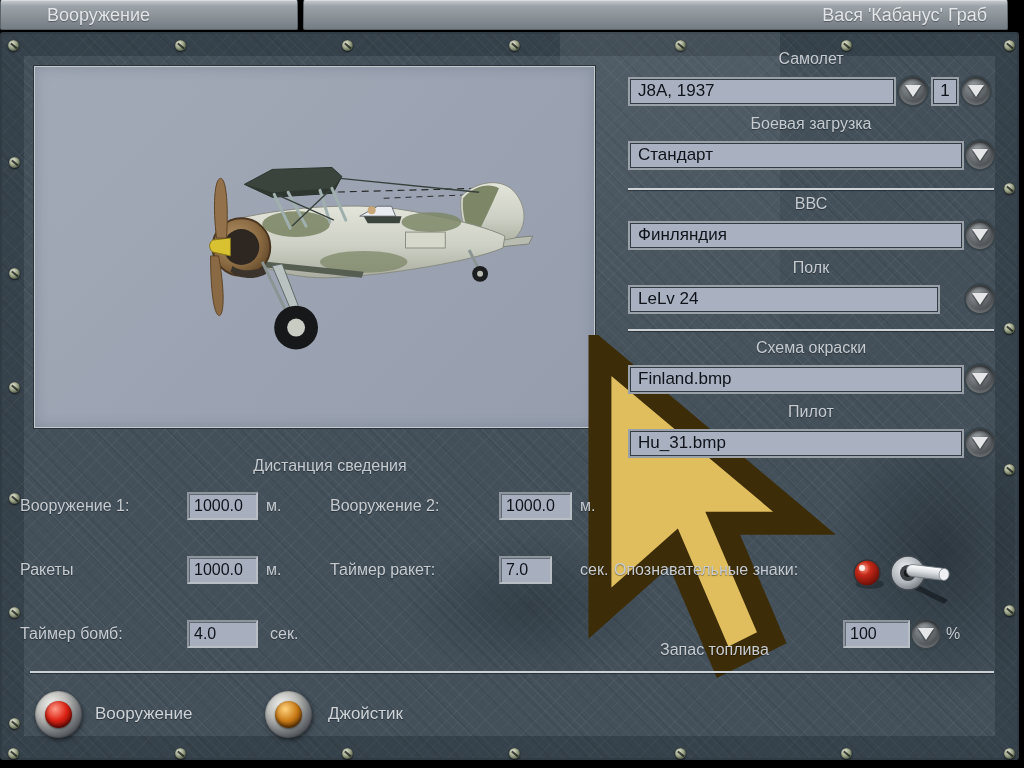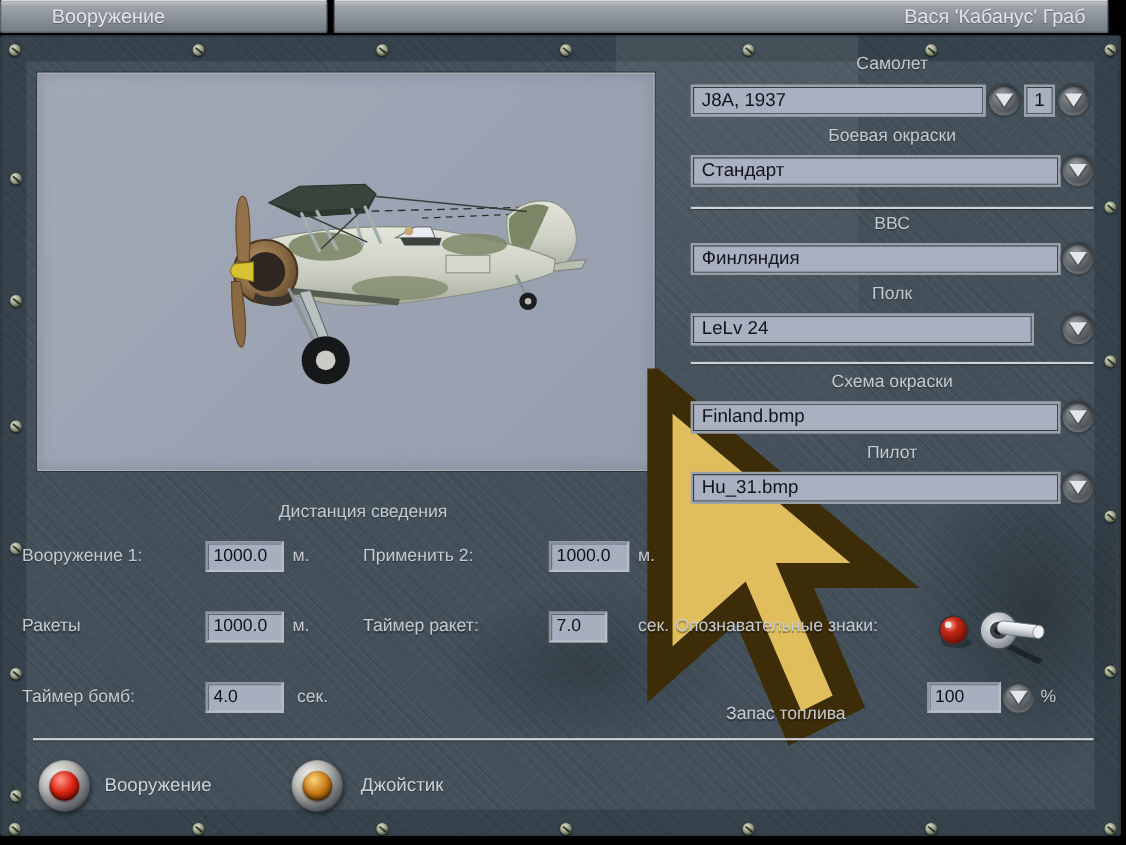--- a/index.html
+++ b/index.html
@@ -238,21 +238,21 @@
 <div class="abs drop-btn" style="left:899px;top:77px">
     <span class="tri"></span>
   </div>
 <div class="abs combo" style="left:931px;top:77px;width:28px;padding-left:0;text-align:center">
   <span>1</span>
 </div>
 <div class="abs drop-btn" style="left:962px;top:77px">
     <span class="tri"></span>
   </div>
 
-<div class="abs sel-label" style="top:115px">Боевая окраски</div>
+<div class="abs sel-label" style="top:115px">Боевая загрузка</div>
 <div class="abs combo" style="left:628px;top:141px;width:336px">
   <span>Стандарт</span>
 </div>
 <div class="abs drop-btn" style="left:966px;top:141px">
     <span class="tri"></span>
   </div>
 
 <div class="abs divider" style="left:628px;top:188px;width:366px"></div>
 
 <div class="abs sel-label" style="top:195px">ВВС</div>
@@ -290,21 +290,21 @@
   </div>
 
 <div class="abs heading" style="left:180px;top:457px;width:300px;font-size:16px">Дистанция сведения</div>
 
 <div class="abs flabel r" style="left:20px;top:492px;width:160px">Вооружение 1:</div>
 <div class="abs numwrap" style="left:187px;top:492px;width:71px">
   <input class="num" value="1000.0" style="">
 </div>
 <div class="abs flabel" style="left:266px;top:492px">м.</div>
 
-<div class="abs flabel r" style="left:330px;top:492px;width:162px">Применить 2:</div>
+<div class="abs flabel r" style="left:330px;top:492px;width:162px">Вооружение 2:</div>
 <div class="abs numwrap" style="left:499px;top:492px;width:73px">
   <input class="num" value="1000.0" style="">
 </div>
 <div class="abs flabel" style="left:580px;top:492px">м.</div>
 
 <div class="abs flabel r" style="left:20px;top:556px;width:160px">Ракеты</div>
 <div class="abs numwrap" style="left:187px;top:556px;width:71px">
   <input class="num" value="1000.0" style="">
 </div>
 <div class="abs flabel" style="left:266px;top:556px">м.</div>

